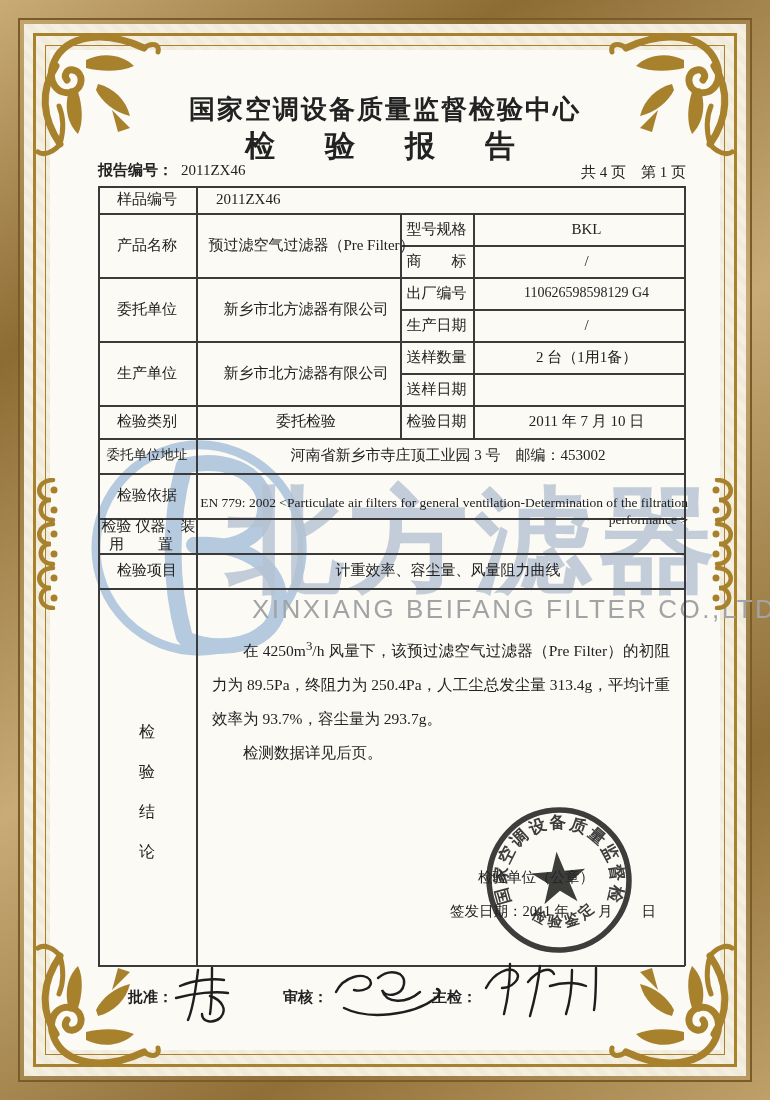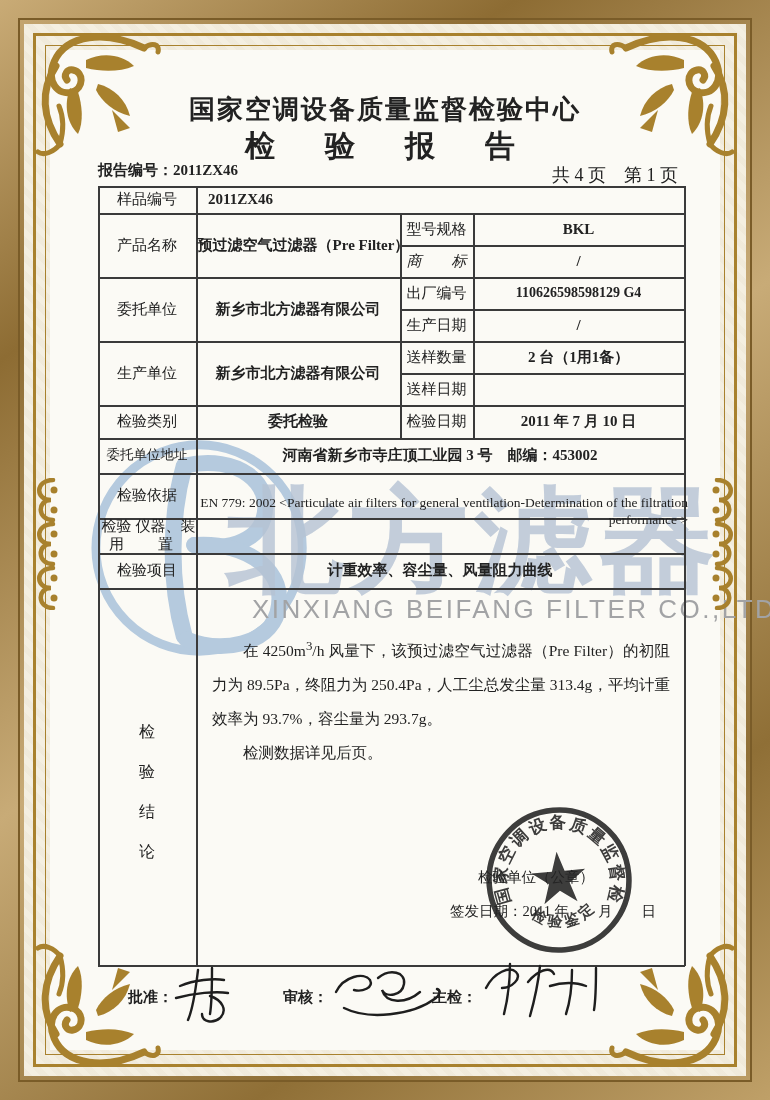--- a/index.html
+++ b/index.html
@@ -14,32 +14,32 @@
   .inner{position:absolute;inset:50px;background:#fbfaf5;}
   .rule-outer{position:absolute;inset:33px;border:3px solid #a8812d;}
   .rule-inner{position:absolute;inset:45px;border:1.5px solid #a8812d;}
   .corner{position:absolute;width:135px;height:135px;z-index:3;}
   .scroll-strip{position:absolute;width:34px;height:132px;z-index:3;}
   
   .abs{position:absolute;}
   .cell{position:absolute;display:flex;align-items:center;justify-content:center;
         text-align:center;font-size:15px;line-height:1.25;z-index:2;}
   .cell.left{justify-content:flex-start;padding-left:12px;}
-  .b{font-weight:bold;}
+  .b{font-weight:normal;margin-left:8px;}
   .hl,.vl{position:absolute;background:#3a3a3a;z-index:2;}
   .hl{height:1.5px;} .vl{width:1.5px;}
   .hl.thick{height:2.2px;} 
   .org-title{position:absolute;left:0;right:0;top:92px;text-align:center;
       font-family:"Liberation Sans","DejaVu Sans",sans-serif;font-weight:bold;
       font-size:26px;letter-spacing:2px;z-index:2;}
   .doc-title{position:absolute;left:0;right:0;top:126px;text-align:center;
       font-family:"Liberation Sans","DejaVu Sans",sans-serif;font-weight:bold;
       font-size:30px;letter-spacing:10px;z-index:2;}
   .report-line{position:absolute;left:98px;top:161px;font-size:15px;font-weight:bold;z-index:2;}
-  .page-info{position:absolute;right:92px;top:163px;font-size:18px;z-index:2;}
+  .page-info{position:absolute;right:84px;top:163px;font-size:15px;z-index:2;}
   
   .wm{position:absolute;z-index:1;}
   .wm-cn{left:226px;top:462px;font-family:"Liberation Sans","DejaVu Sans",sans-serif;
       font-weight:bold;font-size:118px;letter-spacing:6px;color:#b6c3d4;opacity:.8;
       transform:scaleY(.97);white-space:nowrap;}
   .wm-en{left:252px;top:594px;font-family:"Liberation Sans","DejaVu Sans",sans-serif;
       font-size:26px;letter-spacing:2.5px;color:#a2a3a5;white-space:nowrap;}
   .conc{position:absolute;left:212px;top:629px;width:458px;font-size:15.5px;
       line-height:34px;text-align:justify;z-index:2;}
   .conc p{margin:0;text-indent:2em;}
@@ -194,21 +194,21 @@
   <div class="hl" style="left:98px;top:588px;width:587px;"></div>
   <div class="hl thick" style="left:98px;top:965px;width:587px;"></div>
 
   <div class="cell" style="left:98px;top:186px;width:98px;height:27px;">样品编号</div>
   <div class="cell left b" style="left:196px;top:186px;width:488px;height:27px;">2011ZX46</div>
 
   <div class="cell" style="left:98px;top:213px;width:98px;height:64px;">产品名称</div>
   <div class="cell b" style="left:196px;top:213px;width:215px;height:64px;">预过滤空气过滤器（Pre Filter）</div>
   <div class="cell" style="left:400px;top:213px;width:73px;height:32px;">型号规格</div>
   <div class="cell b" style="left:473px;top:213px;width:211px;height:32px;">BKL</div>
-  <div class="cell" style="left:400px;top:245px;width:73px;height:32px;font-style:italic;">商　　标</div>
+  <div class="cell" style="left:400px;top:245px;width:73px;height:32px;">商　　标</div>
   <div class="cell b" style="left:473px;top:245px;width:211px;height:32px;">/</div>
 
   <div class="cell" style="left:98px;top:277px;width:98px;height:64px;">委托单位</div>
   <div class="cell b" style="left:196px;top:277px;width:204px;height:64px;">新乡市北方滤器有限公司</div>
   <div class="cell" style="left:400px;top:277px;width:73px;height:32px;">出厂编号</div>
   <div class="cell b" style="left:473px;top:277px;width:211px;height:32px;font-size:14px;">110626598598129 G4</div>
   <div class="cell" style="left:400px;top:309px;width:73px;height:32px;">生产日期</div>
   <div class="cell b" style="left:473px;top:309px;width:211px;height:32px;">/</div>
 
   <div class="cell" style="left:98px;top:341px;width:98px;height:64px;">生产单位</div>

